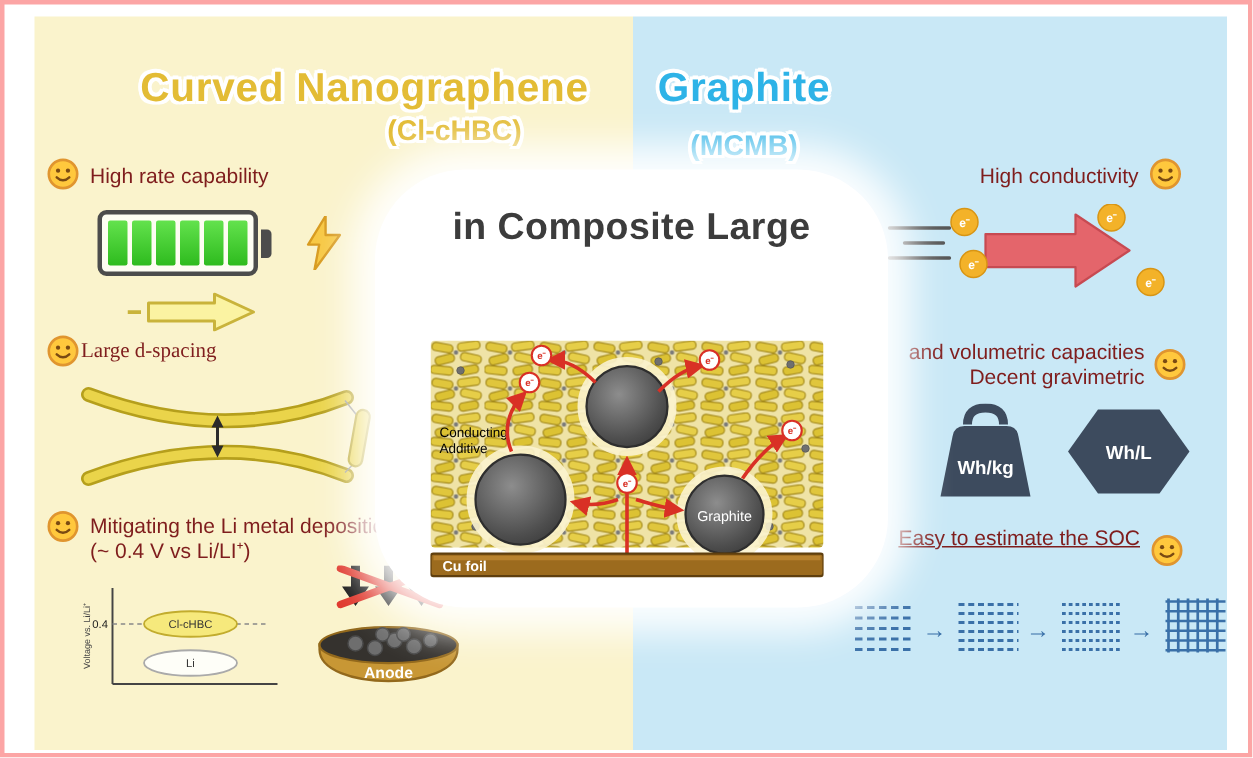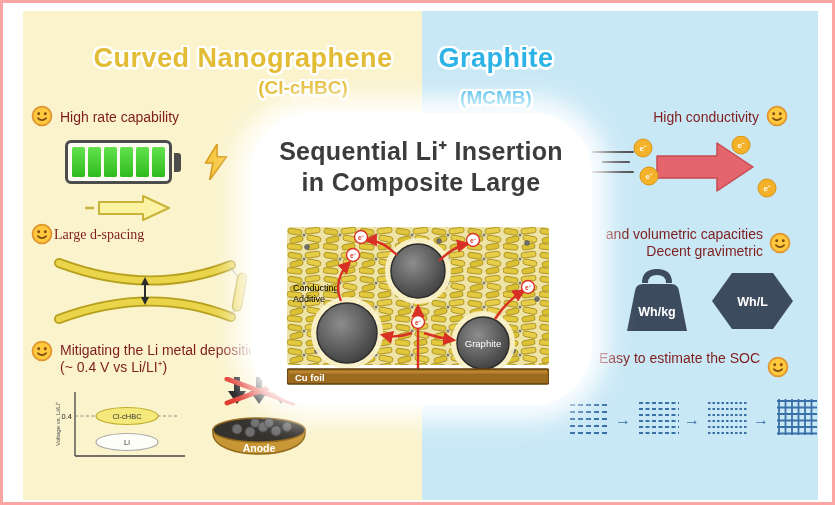--- a/index.html
+++ b/index.html
@@ -190,21 +190,21 @@
   <svg class="abs" style="left:612px; top:266px;" width="85" height="64" viewBox="0 0 85 64">
     <path d="M30,14 Q30,3 42,3 Q54,3 54,14" stroke="#3D4B5E" stroke-width="6" fill="none"></path>
     <path d="M12,62 L20,22 Q21,15 28,15 H56 Q63,15 64,22 L72,62 Z" fill="#3D4B5E" stroke-linejoin="round"></path>
     <text x="42" y="47" font-size="12.5" font-weight="bold" fill="#fff" text-anchor="middle">Wh/kg</text>
   </svg>
   <svg class="abs" style="left:707px; top:266px;" width="85" height="64" viewBox="0 0 85 64">
     <polygon points="22,4 63,4 83,32 63,60 22,60 2,32" fill="#3D4B5E"></polygon>
     <text x="42.5" y="37" font-size="12.5" font-weight="bold" fill="#fff" text-anchor="middle">Wh/L</text>
   </svg>
 
-  <div class="abs feature-label right-label" style="left:555px; top:347px; width:202px;">
+  <div class="abs feature-label right-label" style="left:555px; top:347px; width:202px;text-decoration:underline;">
     <div>Easy to estimate the SOC</div>
   </div>
   <svg class="abs smiley" style="left:764px; top:353px;" viewBox="0 0 20 20">
       <use href="#smiley-sym"></use>
     </svg>
 
   <svg class="abs" style="left:565px; top:390px;" width="250" height="58" viewBox="0 0 250 58">
     <g stroke="#3A70A8" stroke-width="2">
       <line x1="2" y1="12" x2="42" y2="12" stroke-dasharray="5,3"></line>
         <line x1="2" y1="19" x2="42" y2="19" stroke-dasharray="5,3"></line>
@@ -242,21 +242,20 @@
         <line x1="217.5" y1="6" x2="217.5" y2="42"></line>
         <line x1="224" y1="6" x2="224" y2="42"></line>
       <line x1="230.5" y1="6" x2="230.5" y2="42"></line>
         <line x1="237" y1="6" x2="237" y2="42"></line>
         <line x1="243.5" y1="6" x2="243.5" y2="42"></line>
     </g>
   </svg>
 
   <div class="center-blob"></div>
   <div class="center-title">
-    <div>Sequential Li⁺ Insertion</div>
     <div>in Composite Large</div>
   </div>
 
   <svg class="abs z3" style="left:284px; top:224px;" width="262" height="162" viewBox="0 0 262 162">
     <rect x="0" y="0" width="262" height="138" rx="3" fill="url(#flakes)"></rect>
     <g fill="#6f6f6f" stroke="#555" stroke-width="0.5">
       <circle cx="20" cy="20" r="2.5"></circle>
         <circle cx="240" cy="16" r="2.5"></circle>
         <circle cx="250" cy="72" r="2.5"></circle>
       <circle cx="30" cy="124" r="2.5"></circle>

